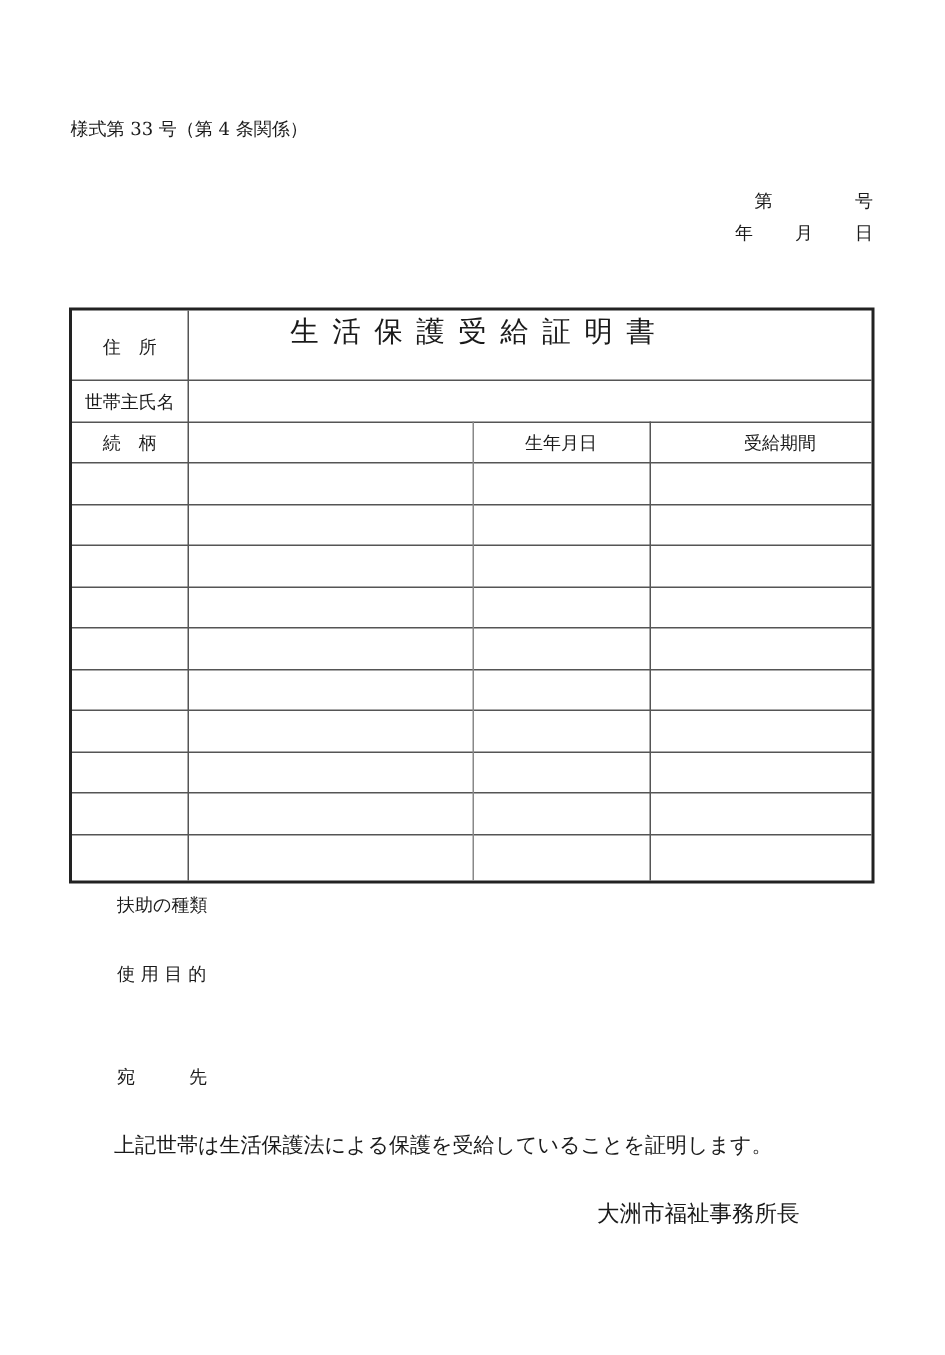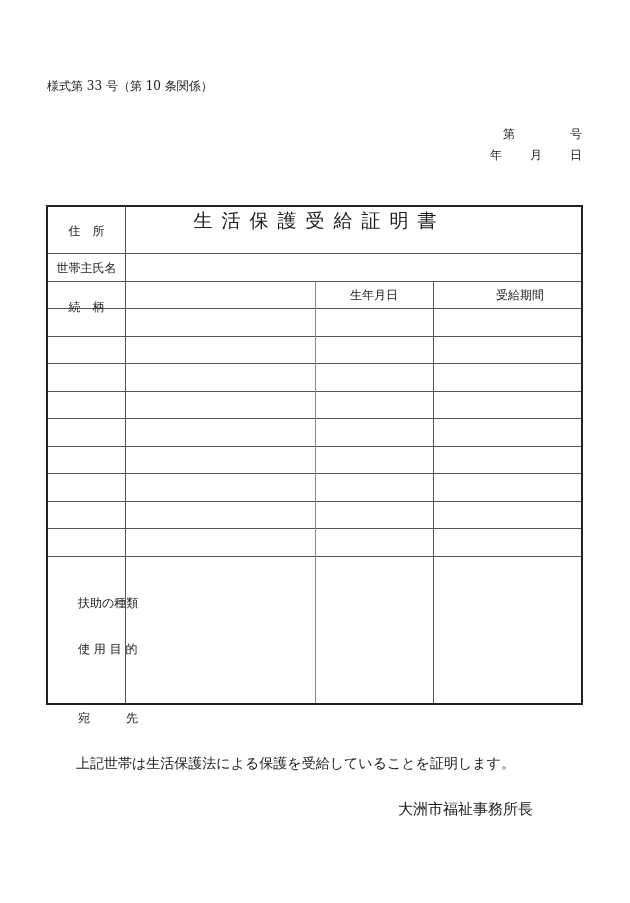--- a/index.html
+++ b/index.html
@@ -7,33 +7,33 @@
     width: 630px; height: 903px; position: relative; overflow: hidden;
     font-family: "DejaVu Serif", "Liberation Serif", serif;
     color: #1a1a1a;
   }
   .abs { position: absolute; white-space: nowrap; }
   .form-no { left: 47px; top: 78px; font-size: 12px; }
   .num-line { top: 126px; font-size: 12px; }
   .date-line { top: 147px; font-size: 12px; }
   .title { left: 0; width: 630px; top: 172px; text-align: center; font-size: 19px; letter-spacing: 9px; text-indent: 9px; margin-top: 36px; }
 
-  .table { position: absolute; left: 46px; top: 205px; width: 537px; height: 500px; border: 2px solid #222; box-sizing: border-box; }
+  .table { position: absolute; left: 46px; top: 205px; width: 537px; height: 384px; border: 2px solid #222; box-sizing: border-box; }
   .hline { position: absolute; left: 0; right: 0; height: 0; border-top: 1px solid #555; }
   .vline { position: absolute; width: 0; border-left: 1px solid #555; }
   .cell-label { position: absolute; font-size: 12px; text-align: center; }
 
   .after { font-size: 12px; left: 78px; }
   .stmt { left: 76px; top: 755px; font-size: 14px; }
   .office { left: 398px; top: 800px; font-size: 15px; }
 </style>
 </head>
 <body>
 
-<div class="abs form-no">様式第 33 号（第 10 条関係）</div>
+<div class="abs form-no">様式第 33 号（第 4 条関係）</div>
 
 <div class="abs num-line" style="left:503px;">第</div>
 <div class="abs num-line" style="left:570px;">号</div>
 
 <div class="abs date-line" style="left:490px;">年</div>
 <div class="abs date-line" style="left:530px;">月</div>
 <div class="abs date-line" style="left:570px;">日</div>
 
 <div class="abs title">生活保護受給証明書</div>
 
@@ -55,21 +55,21 @@
   <div class="vline" style="left:77px; top:0; bottom:0;"></div>
   <div class="vline" style="left:267px; top:74px; bottom:0; border-left-color:#888;"></div>
   <div class="vline" style="left:385px; top:74px; bottom:0;"></div>
 
   <div class="cell-label" style="left:0; width:77px; top:16px;">住　所</div>
   <div class="cell-label" style="left:80px; width:450px; top:16px; text-align:left;"></div>
 
   <div class="cell-label" style="left:0; width:77px; top:53px;">世帯主氏名</div>
   <div class="cell-label" style="left:80px; width:450px; top:53px; text-align:left;"></div>
 
-  <div class="cell-label" style="left:0; width:77px; top:80px;margin-top:12px;">続　柄</div>
+  <div class="cell-label" style="left:0; width:77px; top:80px;">続　柄</div>
   <div class="cell-label" style="left:267px; width:118px; top:80px;">生年月日</div>
   <div class="cell-label" style="left:385px; width:150px; top:80px;margin-left:12px;">受給期間</div>
 </div>
 
 <div class="abs after" style="top:595px;">扶助の種類</div>
 <div class="abs after" style="top:641px;">使 用 目 的</div>
 <div class="abs after" style="top:710px;text-align:center;">宛　　　先</div>
 
 <div class="abs stmt">上記世帯は生活保護法による保護を受給していることを証明します。</div>
 <div class="abs office">大洲市福祉事務所長</div>

